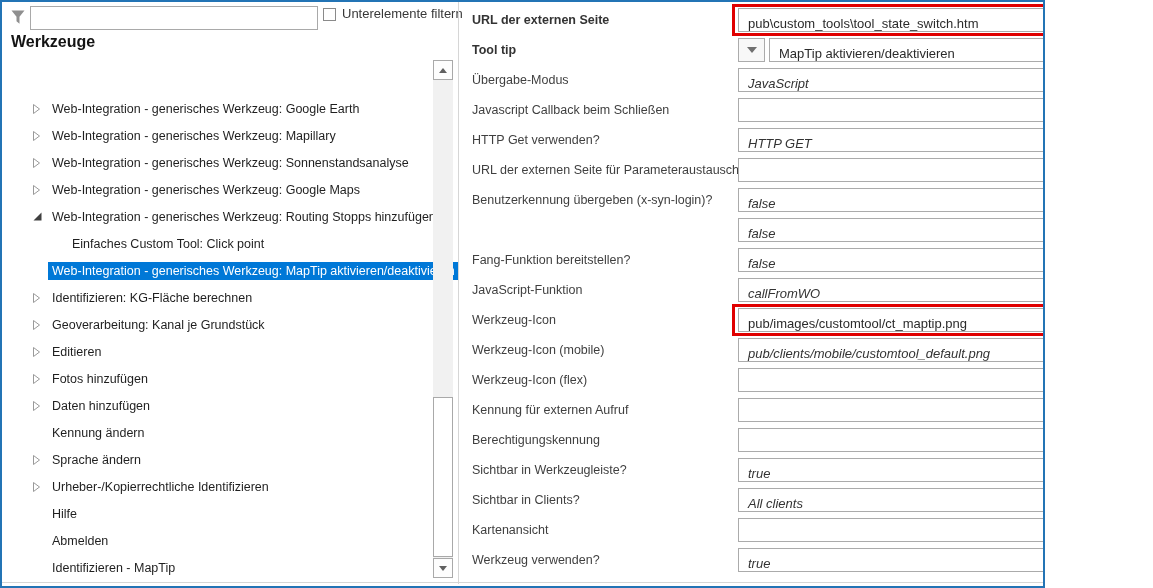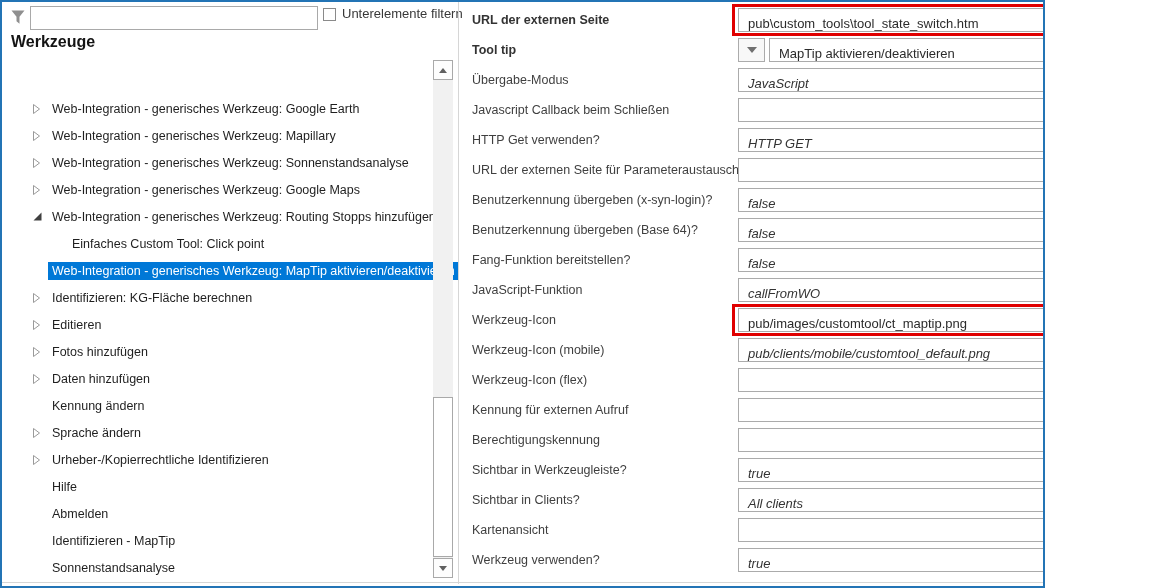--- a/index.html
+++ b/index.html
@@ -195,20 +195,29 @@
     </span>
     <span class="tree-label">Identifizieren: KG-Fläche berechnen</span>
   </div>
         <div class="tree-item level-1 state-collapsed">
     <span class="arrow-box">
       <svg class="arrow-collapsed" width="10" height="12" viewBox="0 0 10 12">
               <polygon points="1.5,1.5 1.5,10.5 7.5,6" fill="#ffffff" stroke="#9a9a9a" stroke-width="1"></polygon>
             </svg>
 
     </span>
+    <span class="tree-label">Geoverarbeitung: Kanal je Grundstück</span>
+  </div>
+        <div class="tree-item level-1 state-collapsed">
+    <span class="arrow-box">
+      <svg class="arrow-collapsed" width="10" height="12" viewBox="0 0 10 12">
+              <polygon points="1.5,1.5 1.5,10.5 7.5,6" fill="#ffffff" stroke="#9a9a9a" stroke-width="1"></polygon>
+            </svg>
+
+    </span>
     <span class="tree-label">Editieren</span>
   </div>
         <div class="tree-item level-1 state-collapsed">
     <span class="arrow-box">
       <svg class="arrow-collapsed" width="10" height="12" viewBox="0 0 10 12">
               <polygon points="1.5,1.5 1.5,10.5 7.5,6" fill="#ffffff" stroke="#9a9a9a" stroke-width="1"></polygon>
             </svg>
 
     </span>
     <span class="tree-label">Fotos hinzufügen</span>
@@ -362,21 +371,20 @@
     <div class="form-value">
 
       <div class="field">
         <span class="field-text">false</span>
       </div>
       <span class="select-caret"></span>
 
     </div>
   </div>
         <div class="form-row type-select italic">
-    <div class="form-label">Benutzerkennung übergeben (Base 64)?</div>
     <div class="form-value">
 
       <div class="field">
         <span class="field-text">false</span>
       </div>
       <span class="select-caret"></span>
 
     </div>
   </div>
         <div class="form-row type-select italic">

